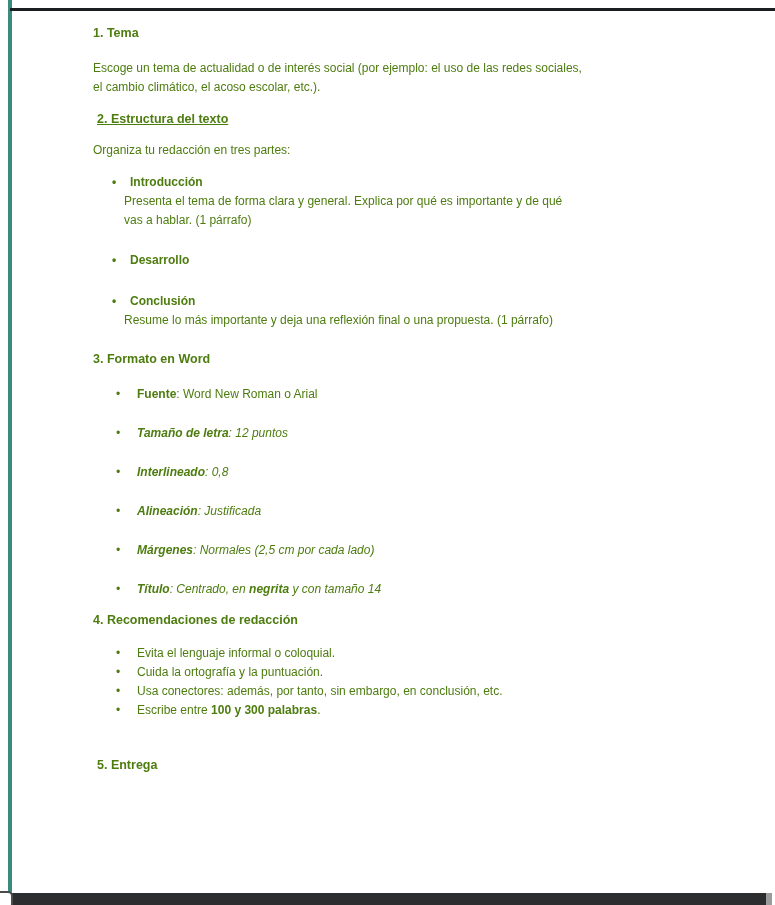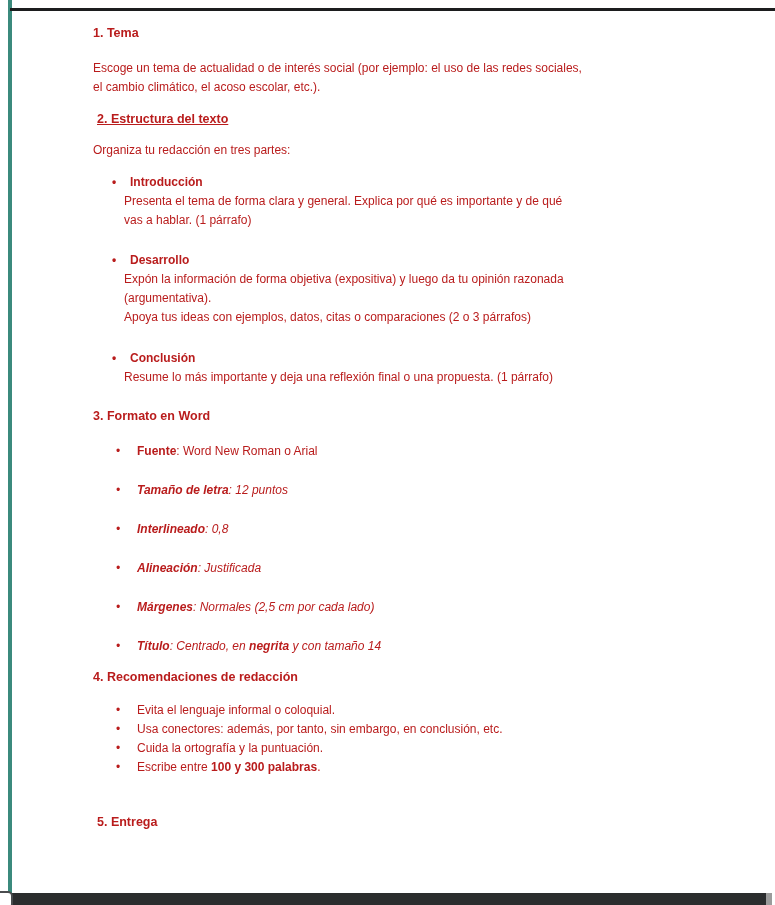--- a/index.html
+++ b/index.html
@@ -1,18 +1,18 @@
 <!DOCTYPE html>
 <html><head>
 <meta charset="utf-8">
 <style>
   html,body{margin:0;padding:0;background:#fff;}
   .screen{
     position:relative;width:775px;height:905px;background:#ffffff;overflow:hidden;
-    font-family:"Liberation Sans",sans-serif;color:#b91c1c;
+    font-family:"Liberation Sans",sans-serif;color:#4d7c0f;
   }
   
   .left-edge{position:absolute;left:8px;top:0;width:4px;height:893px;background:#3b8a7d;}
   .top-rule{position:absolute;left:10px;top:8px;right:0;height:3px;background:#1c1d1e;}
   .bottom-bar{position:absolute;left:10px;top:893px;width:756px;height:12px;background:#2b2d2e;}
   .bottom-bar-end{position:absolute;right:-6px;top:0;width:6px;height:12px;background:#9b9b9b;}
   .corner-notch{
     position:absolute;left:-5px;top:891px;width:14px;height:14px;background:#fff;
     border:2px solid #4a4c4e;border-radius:5px;
   }
@@ -61,43 +61,42 @@
       <h3 class="hd indent mt-h2">2. Estructura del texto</h3>
       <p class="mt-p2">Organiza tu redacción en tres partes:</p>
 
       <ul class="ul-structure">
         <li class="mt-li1">
           <span class="li-title">Introducción</span>
           <div class="li-desc"><span>Presenta el tema de forma clara y general. Explica por qué es importante y de qué</span><br><span>vas a hablar. (1 párrafo)</span></div>
         </li>
         <li class="mt-li2">
           <span class="li-title">Desarrollo</span>
-          <div class="li-desc"><span>Expón la información de forma objetiva (expositiva) y luego da tu opinión razonada</span><br><span>(argumentativa).</span><br><span>Apoya tus ideas con ejemplos, datos, citas o comparaciones  (2 o 3 párrafos)</span></div>
         </li>
         <li class="mt-li3">
           <span class="li-title">Conclusión</span>
           <div class="li-desc"><span>Resume lo más importante y deja una reflexión final o una propuesta. (1 párrafo)</span></div>
         </li>
       </ul>
 
       <h3 class="hd mt-h3">3. Formato en Word</h3>
       <ul class="ul-flat">
         <li class="mt-f1"><span class="b">Fuente</span><span>: Word New Roman o Arial</span></li>
         <li class="mt-f"><span class="b">Tamaño de letra</span><span>: 12 puntos</span></li>
         <li class="mt-f"><span class="b">Interlineado</span><span>: 0,8</span></li>
         <li class="mt-f"><span class="b">Alineación</span><span>: Justificada</span></li>
         <li class="mt-f"><span class="b">Márgenes</span><span>: Normales (2,5 cm por cada lado)</span></li>
         <li class="mt-f"><span class="b">Título</span><span>: Centrado, en </span><span class="b">negrita</span><span> y con tamaño 14</span></li>
       </ul>
 
       <h3 class="hd mt-h4">4. Recomendaciones de redacción</h3>
       <ul class="ul-flat">
         <li class="mt-r1"><span>Evita el lenguaje informal o coloquial.</span></li>
+        <li><span>Cuida la ortografía y la puntuación.</span></li>
         <li><span>Usa conectores: además, por tanto, sin embargo, en conclusión, etc.</span></li>
-        <li><span>Cuida la ortografía y la puntuación.</span></li>
         <li><span>Escribe entre </span><span class="b">100 y 300 palabras</span><span>.</span></li>
       </ul>
 
       <h3 class="hd indent mt-h5">5. Entrega</h3>
 
     </div>
   </div>
 
   <div class="left-edge"></div>
   <div class="top-rule"></div>

